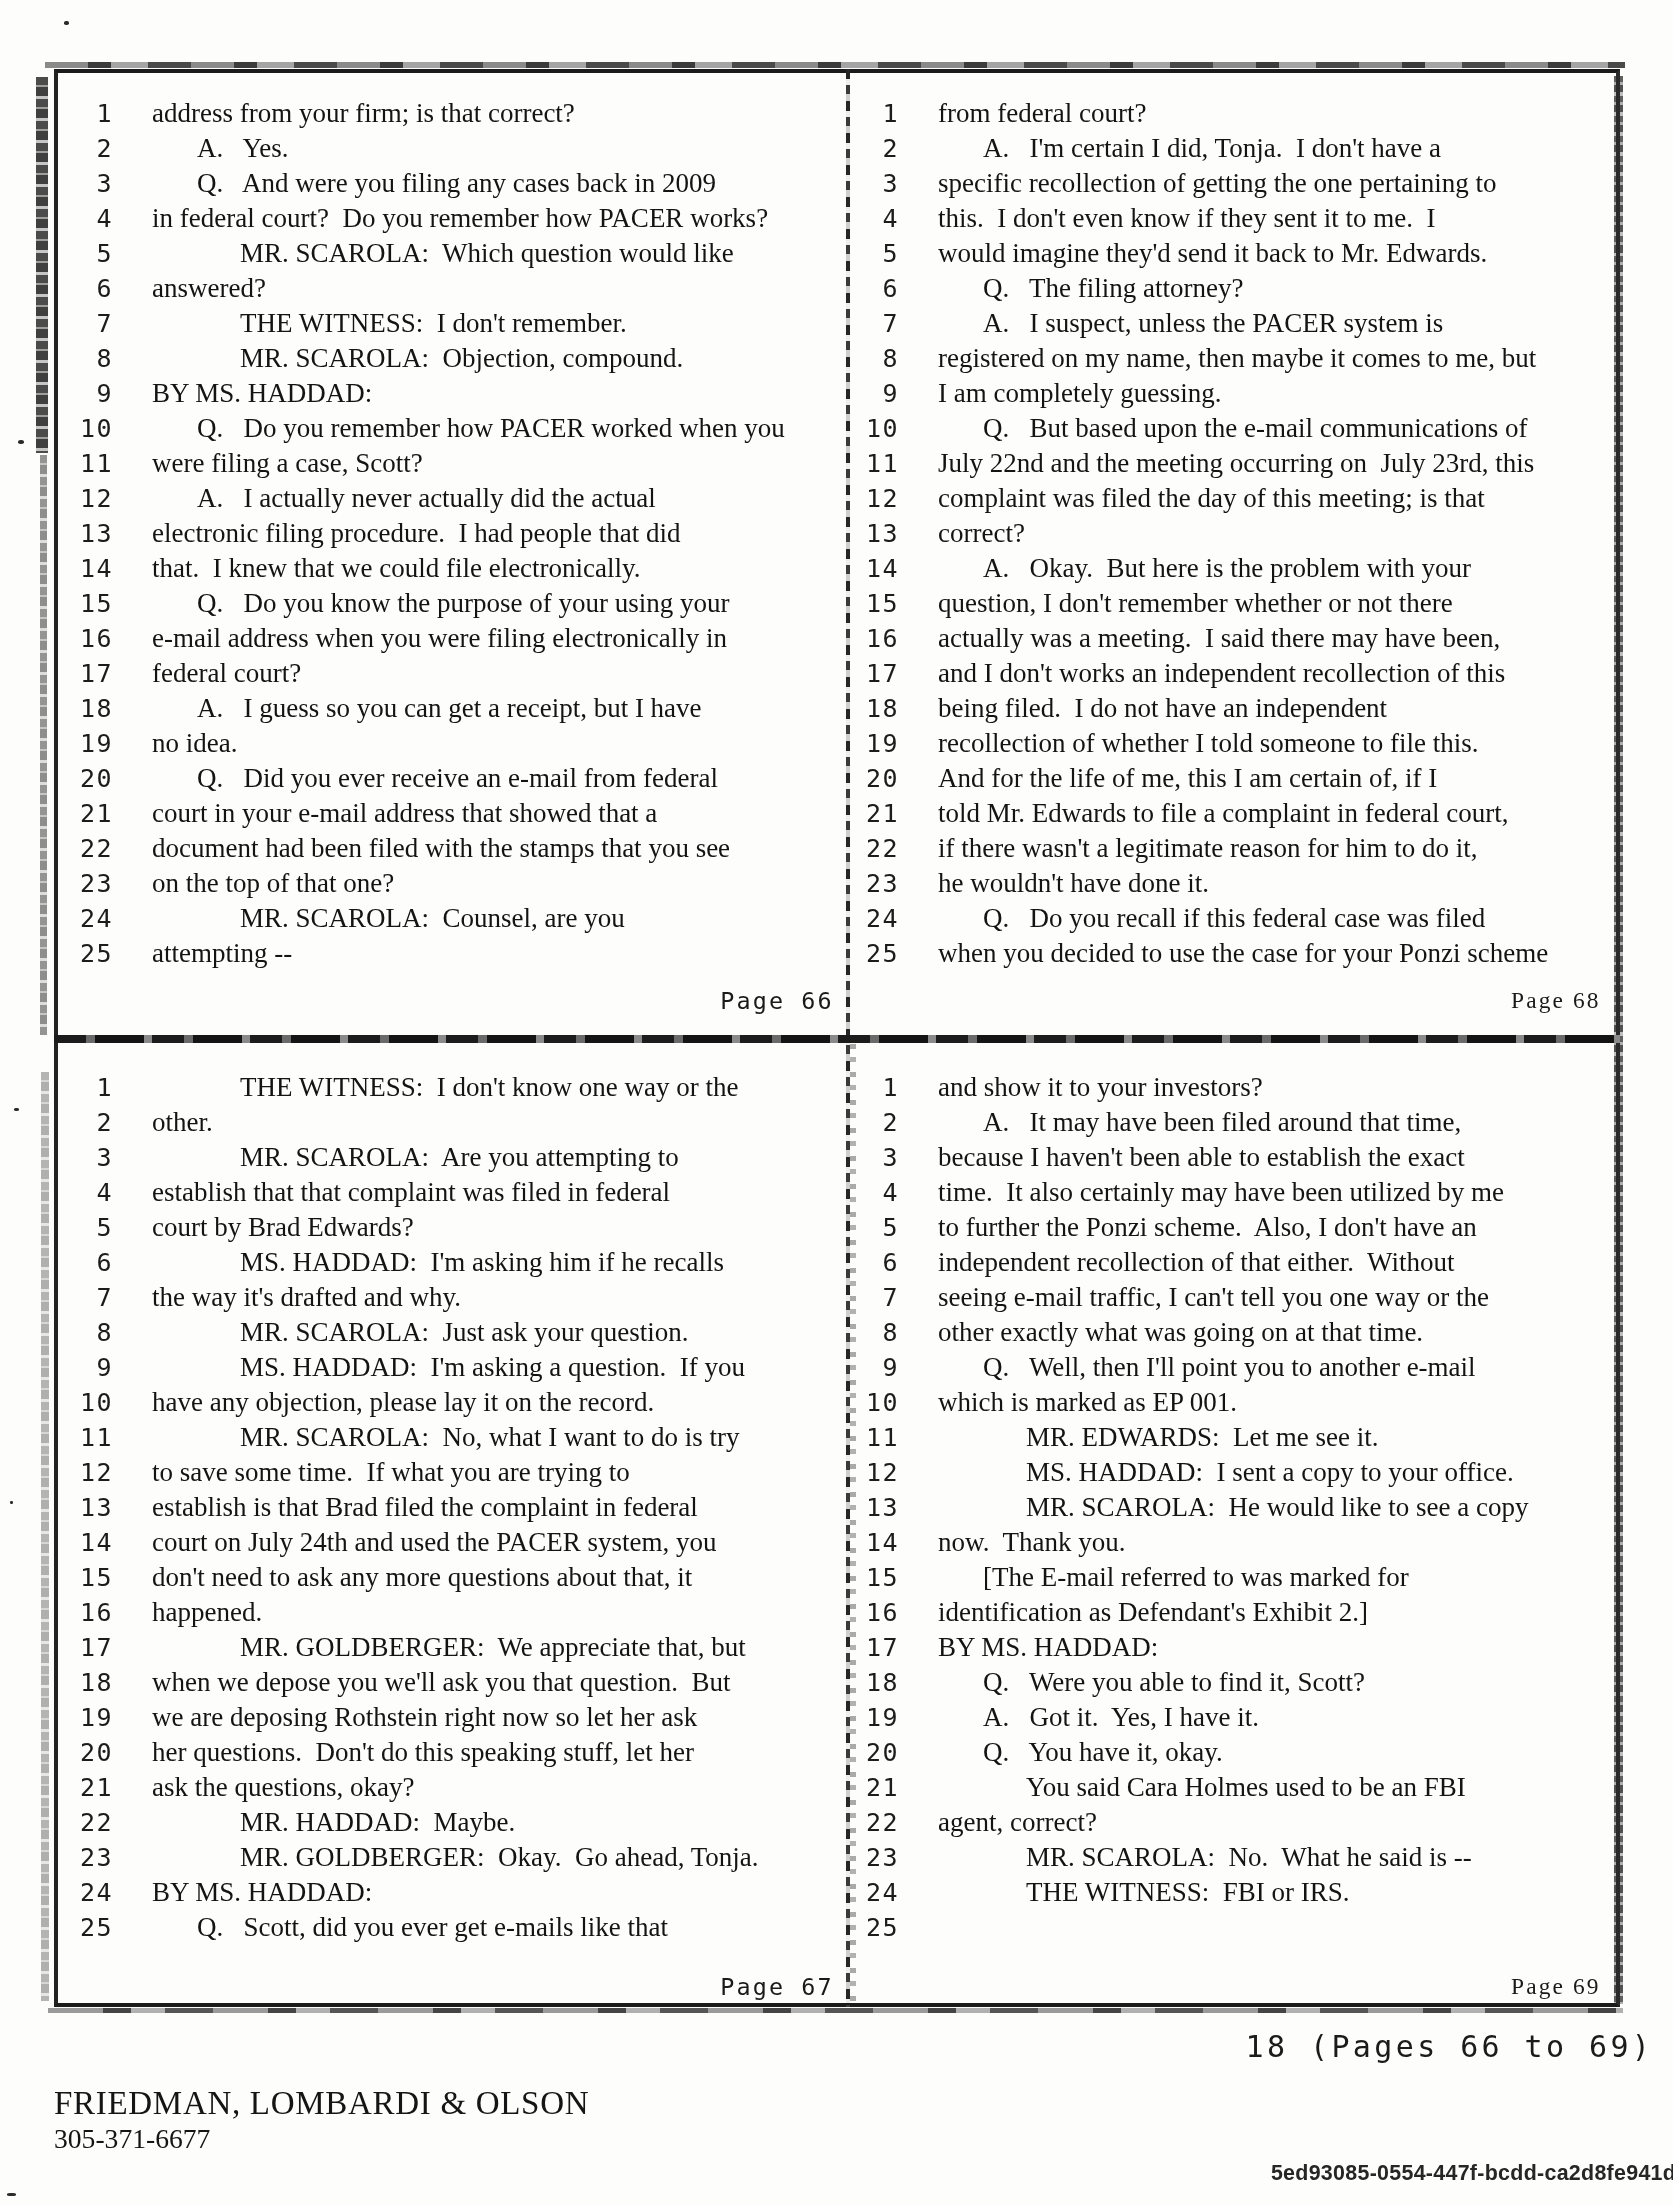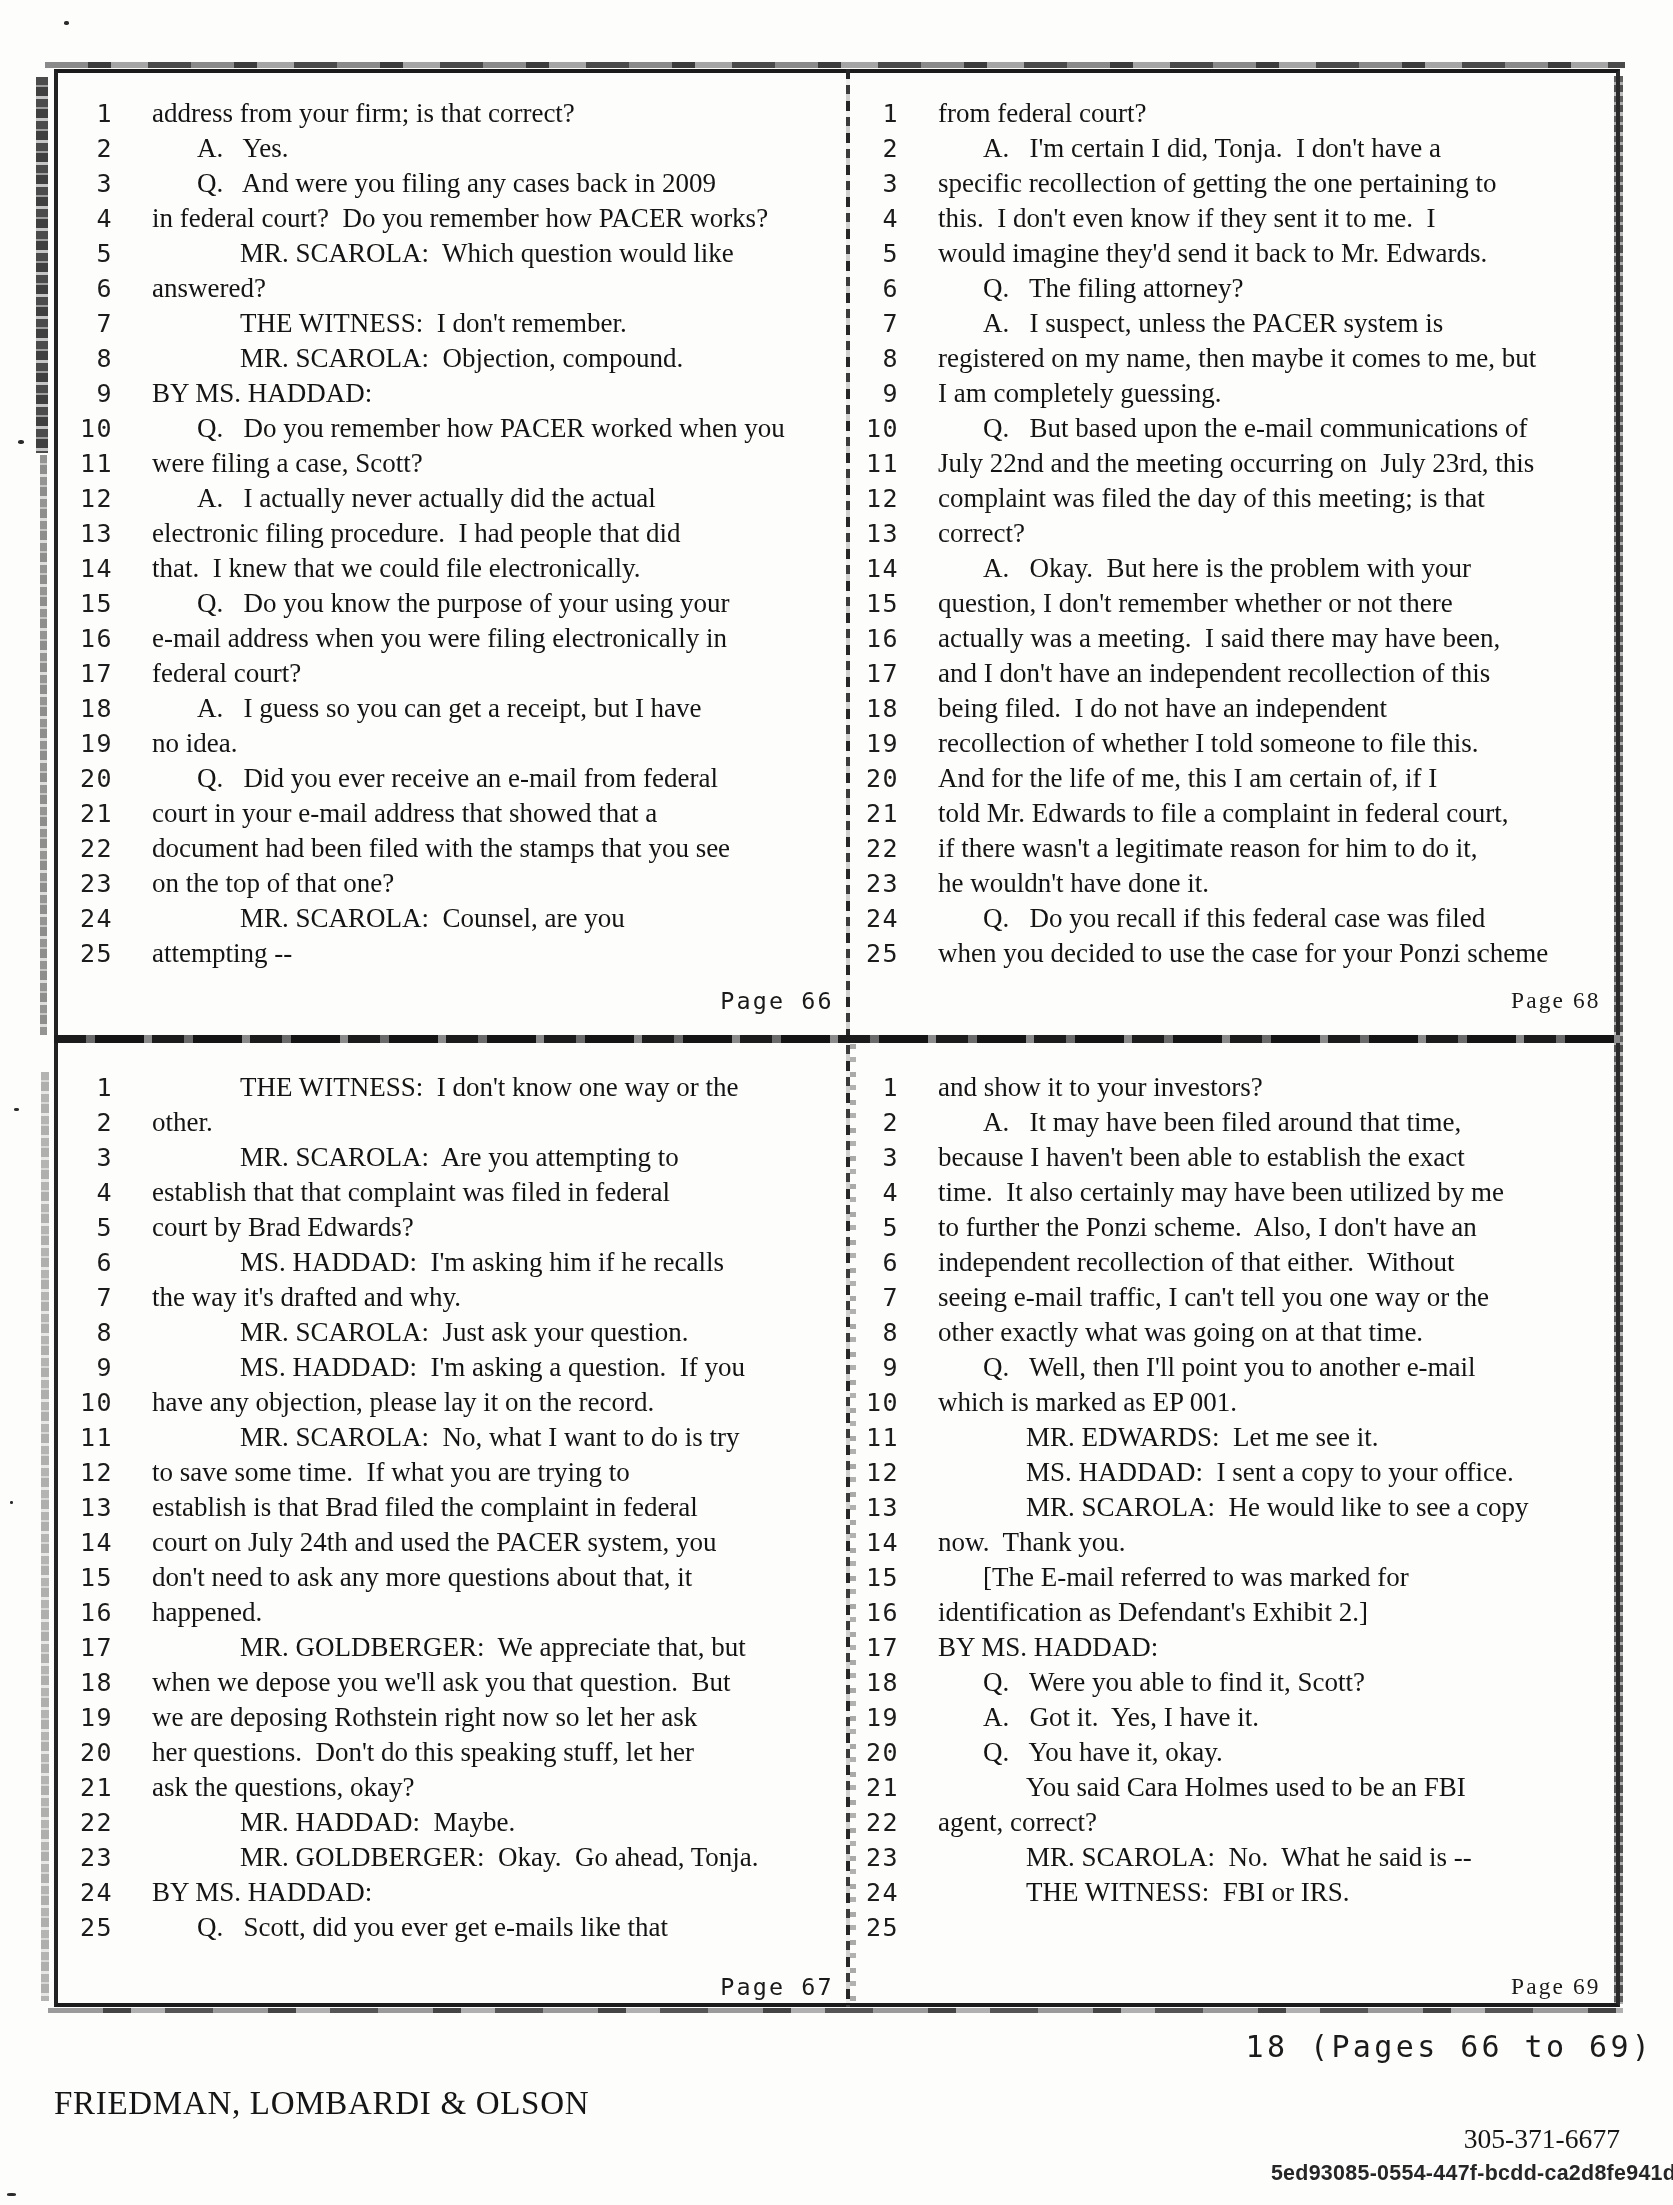--- a/index.html
+++ b/index.html
@@ -48,21 +48,21 @@
   .ind2{padding-left:88px;font-family:Liberation Serif, serif;}
   .pagelabel{margin-top:16px;text-align:right;font-family:"DejaVu Sans Mono",monospace;
       font-size:23.4px;letter-spacing:2.1px;color:#1a1a1a;padding-right:12.4px;}
   #q68 .pagelabel,#q69 .pagelabel{padding-right:16.5px;font-family:Liberation Serif, serif;}
   #q67 .pagelabel,#q69 .pagelabel{margin-top:27.6px;}
   
   .pagerange{position:absolute;top:2029px;right:20.7px;font-family:"DejaVu Sans Mono",monospace;
       font-size:30px;letter-spacing:3.4px;color:#1b1b1b;}
   .firm{position:absolute;top:2085px;left:54px;width:1566px;text-align:left;
       font-size:33px;letter-spacing:0.7px;color:#151515;}
-  .phone{position:absolute;top:2123px;left:54px;width:1566px;text-align:right;
+  .phone{position:absolute;top:2123px;left:54px;width:1566px;text-align:left;
       font-size:27.6px;color:#151515;}
   .uuid{position:absolute;top:2161px;right:-9.6px;font-family:"Liberation Sans",sans-serif;
       font-weight:bold;font-size:21.4px;color:#262626;letter-spacing:0.3px;}
 </style>
 </head>
 <body>
 
 <div class="sheet">
 
   <div class="topsmudge"></div>
@@ -249,21 +249,21 @@
         <div class="tline">
           <span class="ln">15</span>
           <span class="tx ind0">question, I don't remember whether or not there</span>
         </div>
         <div class="tline">
           <span class="ln">16</span>
           <span class="tx ind0">actually was a meeting.  I said there may have been,</span>
         </div>
         <div class="tline">
           <span class="ln">17</span>
-          <span class="tx ind0">and I don't have an independent recollection of this</span>
+          <span class="tx ind0">and I don't works an independent recollection of this</span>
         </div>
         <div class="tline">
           <span class="ln">18</span>
           <span class="tx ind0">being filed.  I do not have an independent</span>
         </div>
         <div class="tline">
           <span class="ln">19</span>
           <span class="tx ind0">recollection of whether I told someone to file this.</span>
         </div>
         <div class="tline">

